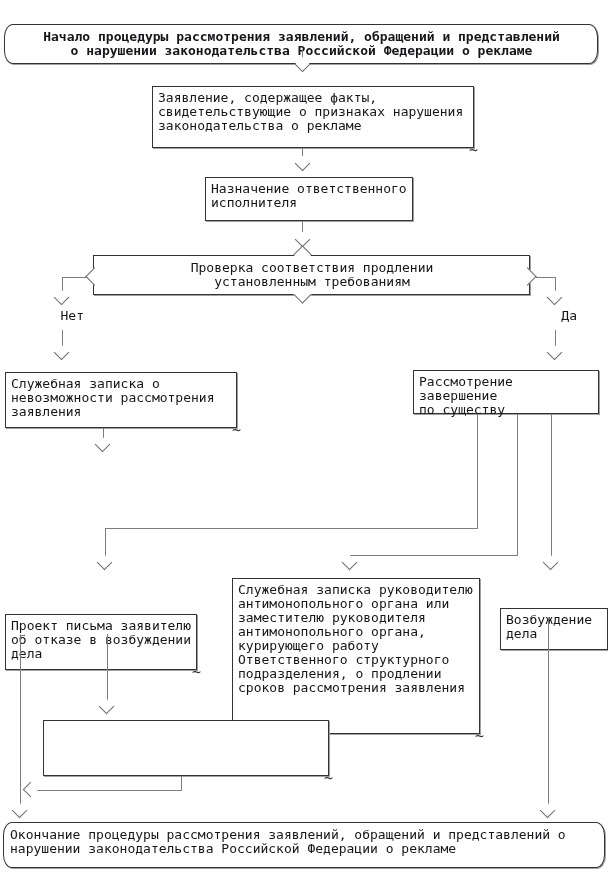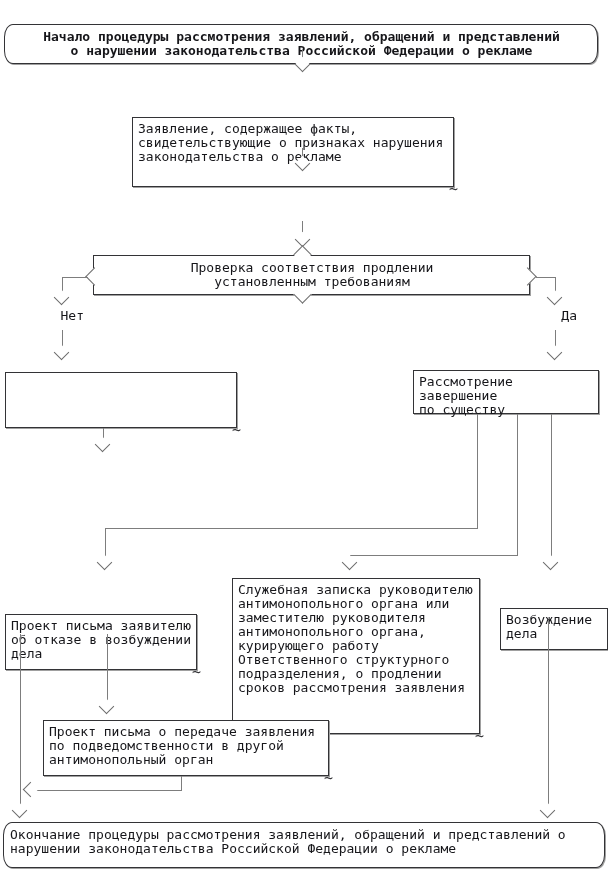--- a/index.html
+++ b/index.html
@@ -30,29 +30,33 @@
 
 <div id="canvas">
 
   <div class="node terminator" style="left:4px;top:24px;width:594px;height:40px;font-weight:bold;">
     <div class="node-text">Начало процедуры рассмотрения заявлений, обращений и представлений
 о нарушении законодательства Российской Федерации о рекламе</div>
   </div>
   <div class="v" style="left:302px;top:50px;height:10px;"></div>
   <span class="chev down" style="left:297px;top:59px;"></span>
 
-  <div class="node" style="left:132px;top:86px;width:322px;height:70px;margin-top:31px;">
+  <div class="node" style="left:152px;top:86px;width:322px;height:62px;">
     <div class="node-text">Заявление, содержащее факты,
 свидетельствующие о признаках нарушения
 законодательства о рекламе</div>
     <span class="tilde">~</span>
   </div>
   <div class="v" style="left:302px;top:148px;height:10px;"></div>
   <span class="chev down" style="left:297px;top:158px;"></span>
 
+  <div class="node" style="left:205px;top:177px;width:208px;height:44px;">
+    <div class="node-text">Назначение ответственного
+исполнителя</div>
+  </div>
   <div class="v" style="left:302px;top:221px;height:13px;"></div>
   <span class="chev down" style="left:297px;top:234px;"></span>
 
   <div class="node decision" style="left:93px;top:255px;width:437px;height:40px;">
     <div class="node-text">Проверка соответствия продлении
 установленным требованиям</div>
   </div>
   <span class="chev up big" style="left:296px;top:248px;"></span>
   <span class="chev down big" style="left:296px;top:288px;"></span>
   <span class="chev left big" style="left:88px;top:270px;"></span>
@@ -66,20 +70,23 @@
   <span class="chev down" style="left:56px;top:347px;"></span>
 
   <div class="h" style="left:536px;top:277px;width:20px;"></div>
   <div class="v" style="left:555px;top:277px;height:15px;"></div>
   <span class="chev down" style="left:549px;top:292px;"></span>
   <div class="branch-label" style="left:533px;top:309px;">Да</div>
   <div class="v" style="left:555px;top:330px;height:18px;"></div>
   <span class="chev down" style="left:549px;top:347px;"></span>
 
   <div class="node" style="left:5px;top:372px;width:232px;height:56px;">
+    <div class="node-text">Служебная записка о
+невозможности рассмотрения
+заявления</div>
     <span class="tilde">~</span>
   </div>
   <div class="v" style="left:103px;top:428px;height:11px;"></div>
   <span class="chev down" style="left:97px;top:439px;"></span>
 
 
   <div class="node" style="left:413px;top:370px;width:186px;height:44px;">
     <div class="node-text">Рассмотрение завершение
 по существу</div>
   </div>
@@ -121,23 +128,20 @@
 дела</div>
   </div>
 
   <div class="v" style="left:20px;top:634px;height:171px;"></div>
   <span class="chev down" style="left:14px;top:805px;"></span>
 
   <div class="v" style="left:107px;top:634px;height:67px;"></div>
   <span class="chev down" style="left:101px;top:701px;"></span>
 
   <div class="node" style="left:43px;top:720px;width:286px;height:56px;">
-    <div class="node-text">Проект письма о передаче заявления
-по подведомственности в другой
-антимонопольный орган</div>
     <span class="tilde">~</span>
   </div>
   <div class="v" style="left:181px;top:776px;height:15px;"></div>
   <div class="h" style="left:32px;top:790px;width:150px;"></div>
   <span class="chev left" style="left:25px;top:784px;"></span>
 
   <div class="v" style="left:548px;top:620px;height:185px;"></div>
   <span class="chev down" style="left:542px;top:805px;"></span>
 
   <div class="node terminator left-text" style="left:3px;top:822px;width:602px;height:46px;">

